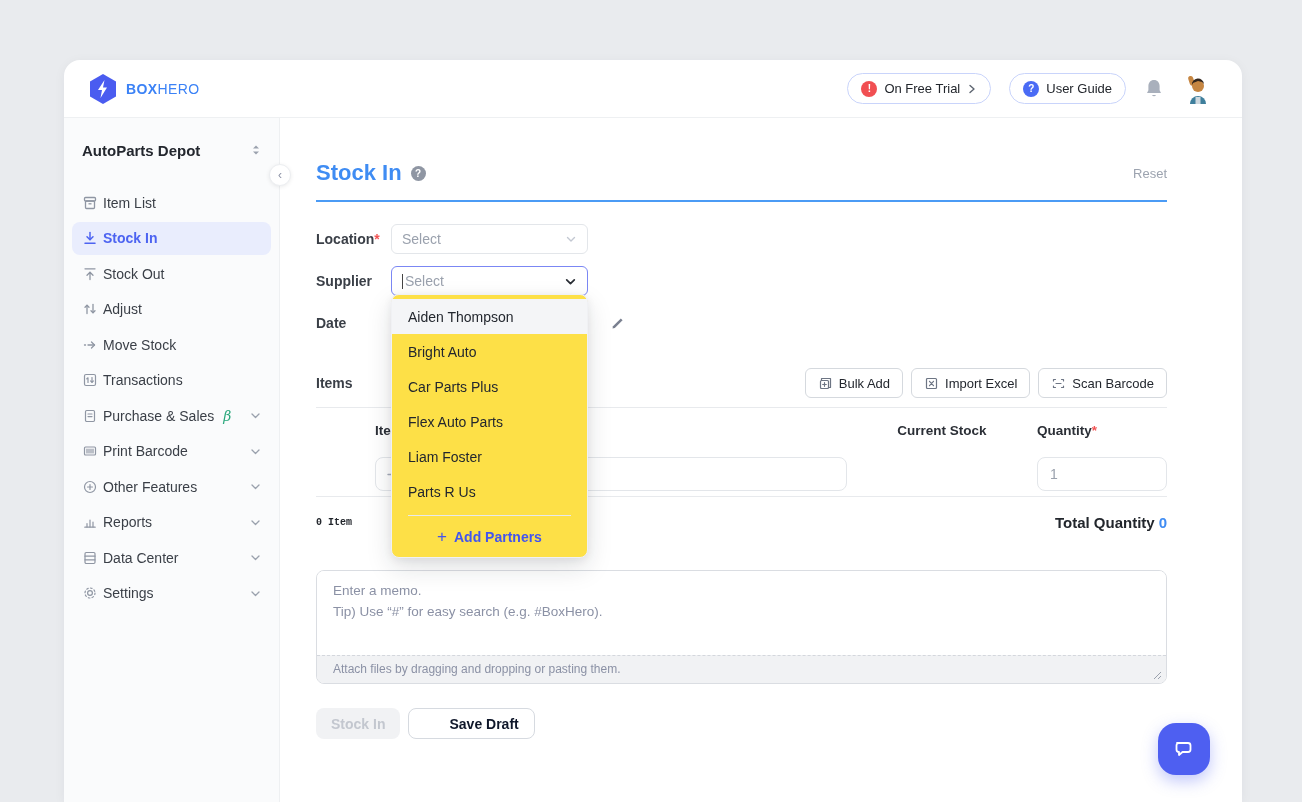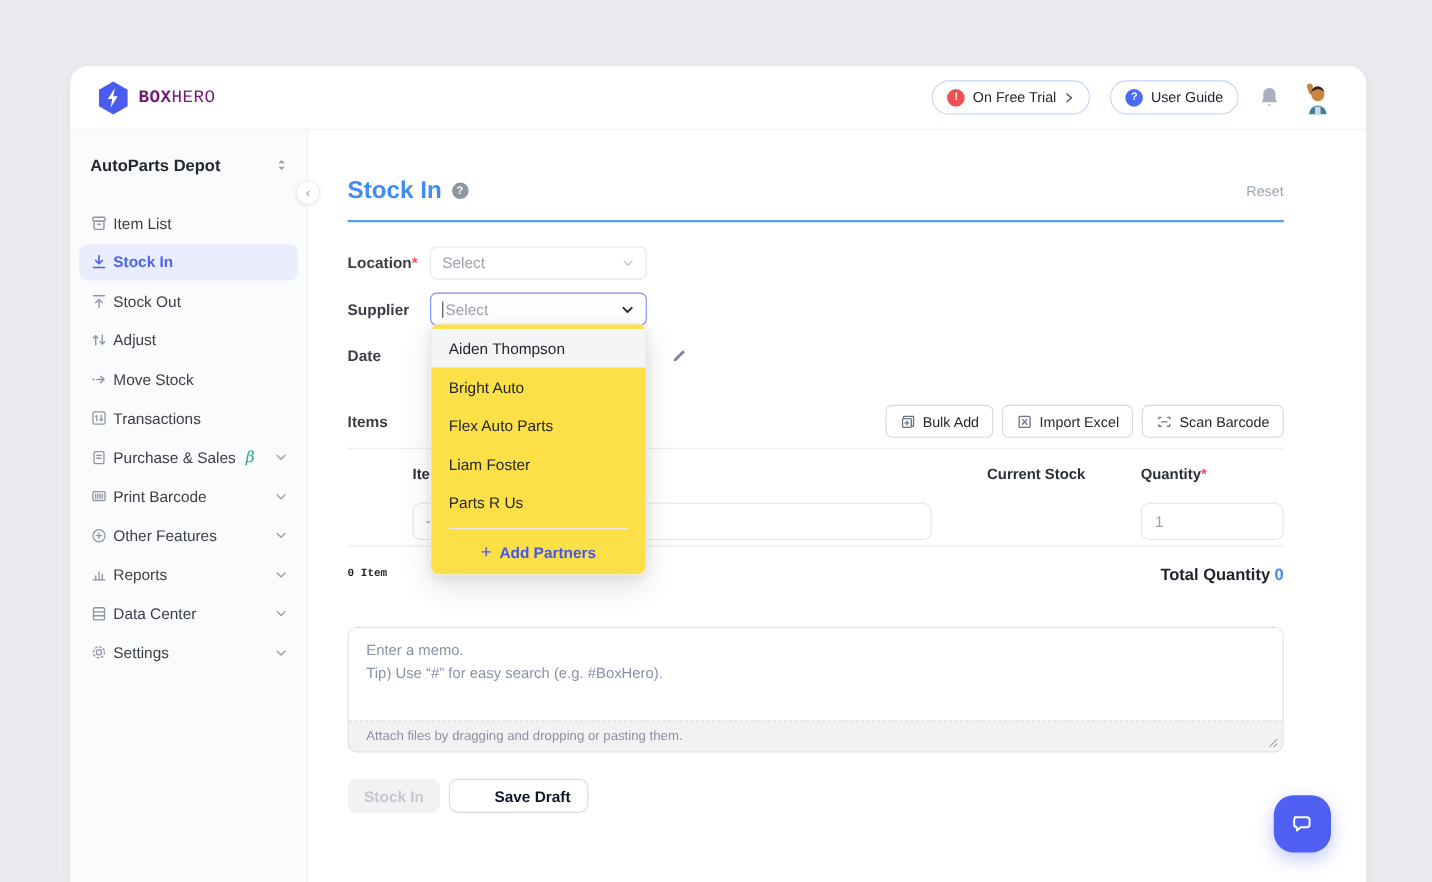--- a/index.html
+++ b/index.html
@@ -7,21 +7,21 @@
     font-family:"Liberation Sans","DejaVu Sans",sans-serif; }
   svg { display:block; }
 
   .card { position:absolute; left:64px; top:60px; width:1178px; height:742px;
     background:#fff; border-radius:16px 16px 0 0; box-shadow:0 2px 12px rgba(20,30,50,.05); }
 
   
   .topbar { height:58px; display:flex; align-items:center; padding:0 30px 0 24px;
     border-bottom:1px solid #eef0f2; }
   .brand { display:flex; align-items:center; gap:8px; }
-  .brand-text { font-size:16px; letter-spacing:.4px; color:#701a75;font-family:Liberation Mono, monospace; }
+  .brand-text { font-size:14px; letter-spacing:.4px; color:#3b82f6; }
   .brand-text b { font-weight:800; }
   .topbar-right { margin-left:auto; display:flex; align-items:center; gap:18px; }
   .pill { display:flex; align-items:center; gap:7px; height:31px; padding:0 13px;
     border:1px solid #c9d4fb; border-radius:16px; background:#fff; font-size:13px; color:#22262c; cursor:pointer; }
   .dot-ic { width:16px; height:16px; border-radius:50%; color:#fff; font-size:10px; font-weight:700;
     display:flex; align-items:center; justify-content:center; }
   .dot-red { background:#f14f52; }
   .dot-blue { background:#4a6bf5; }
 
   
@@ -350,20 +350,21 @@
         <span class="f-label">Date</span>
         <div class="select-box"></div>
         <svg class="pencil" width="15" height="15" viewBox="0 0 15 15">
             <path d="M2.5 12.5 3 10.2 10.8 2.4 12.6 4.2 4.8 12 Z" fill="#7a8090"></path>
           </svg>
       </div>
 
       <div class="dropdown">
         <div class="dd-option hl">Aiden Thompson</div>
         <div class="dd-option">Bright Auto</div>
+        <div class="dd-option">Car Parts Plus</div>
         <div class="dd-option">Flex Auto Parts</div>
         <div class="dd-option">Liam Foster</div>
         <div class="dd-option">Parts R Us</div>
         <div class="dd-divider"></div>
         <div class="dd-add">
           <span class="plus">+</span>
           <span>Add Partners</span>
         </div>
       </div>
 

